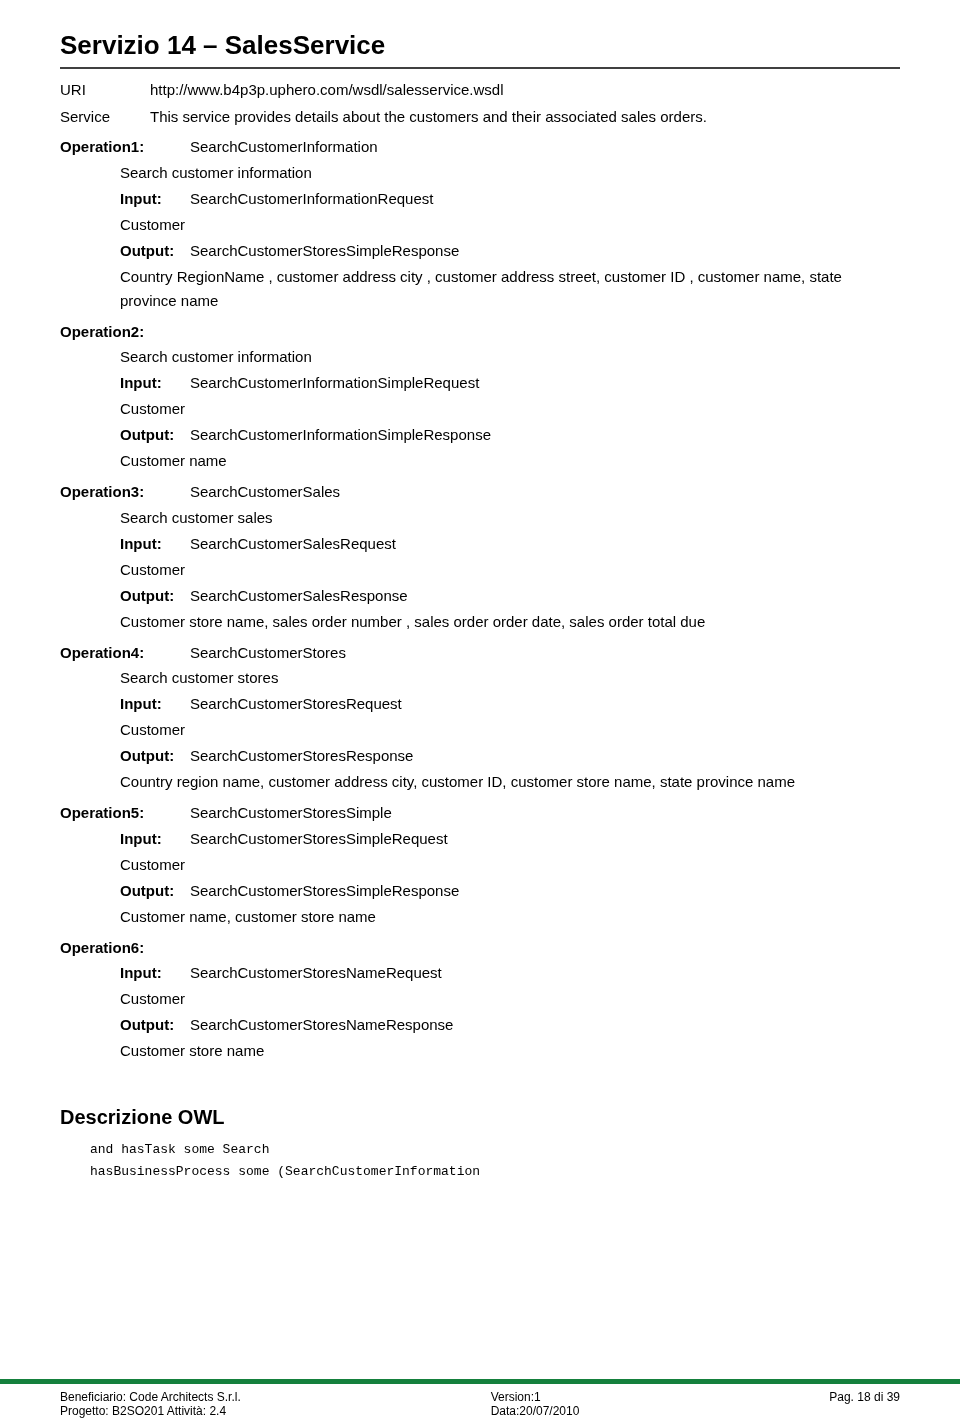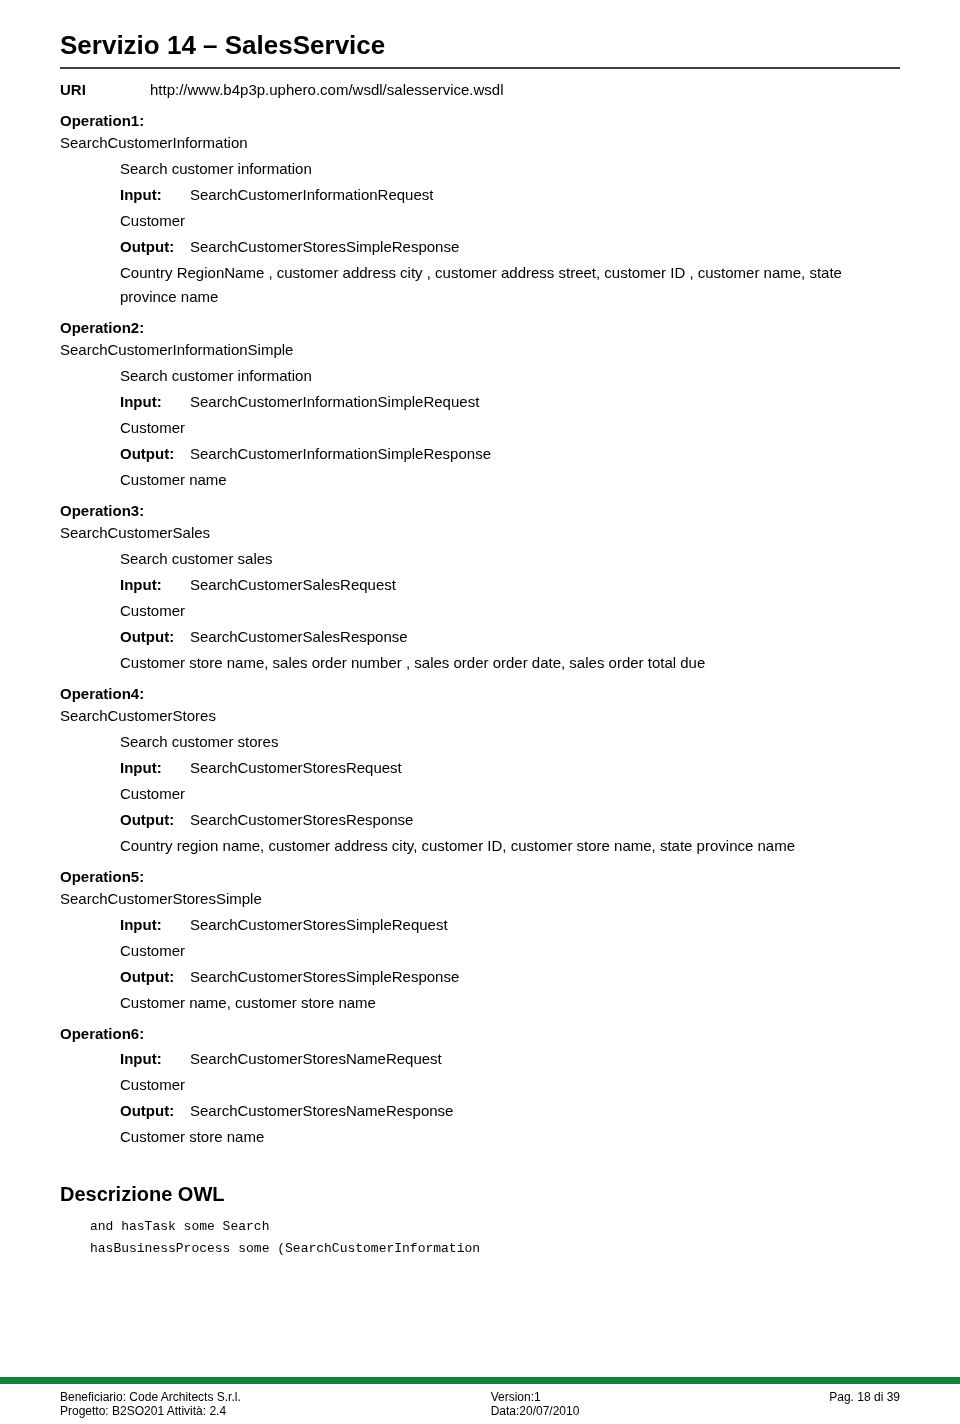--- a/index.html
+++ b/index.html
@@ -27,33 +27,32 @@
     .section-block {
       margin-top: 10px;
     }
     .field-row {
       display: flex;
       flex-direction: row;
       margin-top: 4px;
       line-height: 1.5;
     }
     .field-label {
-      font-weight: bold;
+      font-weight: normal;
       min-width: 90px;
       flex-shrink: 0;
     }
     .field-value {
       flex: 1;
     }
     .operation-block {
       margin-top: 8px;
     }
     .operation-title-row {
       display: flex;
-      flex-direction: column;
       margin-top: 0;
       line-height: 1.5;
     }
     .operation-label {
       font-weight: bold;
       min-width: 130px;
       flex-shrink: 0;
     }
     .operation-name {
       flex: 1;
@@ -75,35 +74,35 @@
     .sub-value {
       flex: 1;
     }
     .plain-text {
       line-height: 1.6;
       margin-top: 2px;
     }
     .descrizione-title {
       font-size: 20px;
       font-weight: bold;
-      margin-top: 34px;
+      margin-top: 43px;
       margin-bottom: 10px;
     }
     .owl-code {
       font-family: 'Courier New', Courier, monospace;
       font-size: 13px;
       padding-left: 30px;
       line-height: 1.7;
     }
     .footer {
       position: absolute;
       bottom: 0;
       left: 0;
       right: 0;
-      border-top: 7px solid #15803d;
+      border-top: 5px solid #15803d;
       display: flex;
       flex-direction: row;
       justify-content: space-between;
       padding: 6px 60px;
       font-size: 12px;
     }
     .footer-left {}
     .footer-center {}
     .footer-right {}
   </style>
@@ -112,20 +111,24 @@
 
 <div class="page-wrapper">
 
   <div class="page-title">Servizio 14 – SalesService</div>
 
   <div class="section-block">
     <div class="field-row">
       <span class="field-label">URI</span>
       <span class="field-value">http://www.b4p3p.uphero.com/wsdl/salesservice.wsdl</span>
     </div>
+    <div class="field-row">
+      <span class="field-label">Service</span>
+      <span class="field-value">This service provides details about the customers and their associated sales orders.</span>
+    </div>
   </div>
 
   <div id="operations-container">
       <div class="operation-block">
       <div class="operation-title-row">
         <span class="operation-label"><strong>Operation1</strong>:</span>
         <span class="operation-name">SearchCustomerInformation</span>
       </div>
       <div class="indent1">
         <div class="plain-text">Search customer information</div>
@@ -137,21 +140,20 @@
         <div class="sub-row">
           <span class="sub-label"><strong>Output:</strong></span>
           <span class="sub-value">SearchCustomerStoresSimpleResponse</span>
         </div>
         <div class="plain-text">Country RegionName , customer address city , customer address street, customer ID , customer name, state province name</div>
       </div>
     </div>
       <div class="operation-block">
       <div class="operation-title-row">
         <span class="operation-label"><strong>Operation2</strong>:</span>
-        <span class="operation-name">SearchCustomerInformationSimple</span>
       </div>
       <div class="indent1">
         <div class="plain-text">Search customer information</div>
         <div class="sub-row">
           <span class="sub-label"><strong>Input:</strong></span>
           <span class="sub-value">SearchCustomerInformationSimpleRequest</span>
         </div>
         <div class="plain-text">Customer</div>
         <div class="sub-row">
           <span class="sub-label"><strong>Output:</strong></span>

